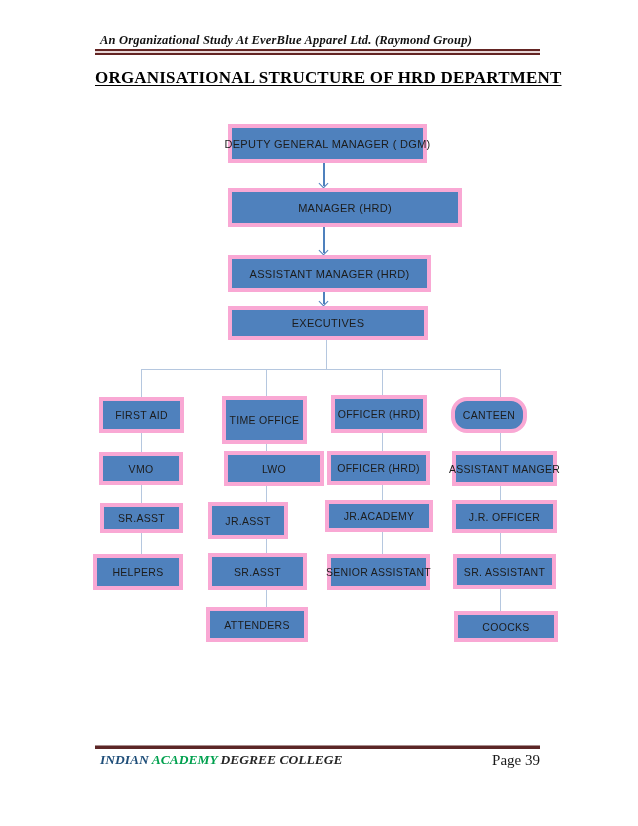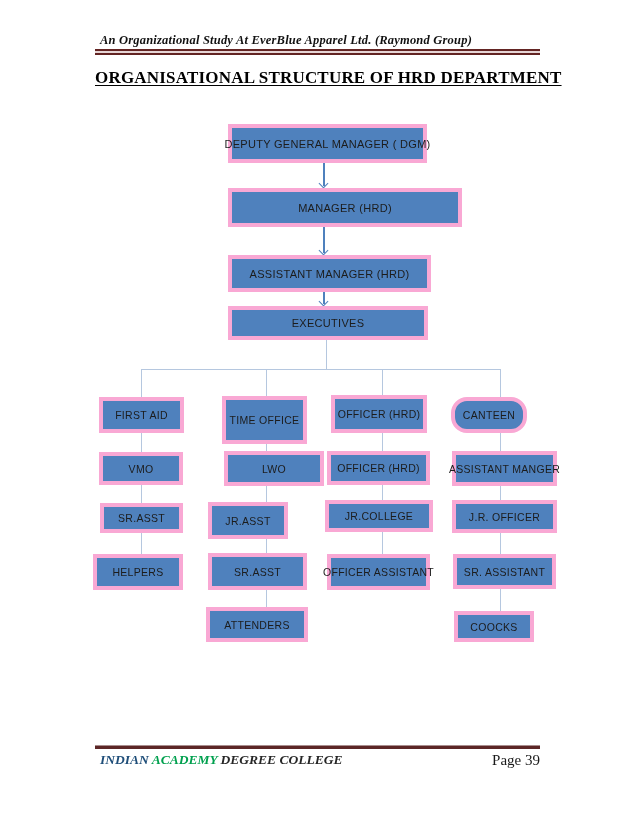--- a/index.html
+++ b/index.html
@@ -110,28 +110,28 @@
   <div class="obox" style="left:93px;  top:554px; width:90px;  height:36px;">HELPERS</div>
 
   <div class="obox" style="left:222px; top:396px; width:85px;  height:48px;">TIME OFFICE</div>
   <div class="obox" style="left:208px; top:451px; width:100px; height:35px;margin-left:16px;">LWO</div>
   <div class="obox" style="left:208px; top:502px; width:80px;  height:37px;">JR.ASST</div>
   <div class="obox" style="left:208px; top:553px; width:99px;  height:37px;">SR.ASST</div>
   <div class="obox" style="left:206px; top:607px; width:102px; height:35px;">ATTENDERS</div>
 
   <div class="obox" style="left:331px; top:395px; width:96px;  height:38px;">OFFICER (HRD)</div>
   <div class="obox" style="left:327px; top:451px; width:103px; height:34px;">OFFICER (HRD)</div>
-  <div class="obox" style="left:325px; top:500px; width:108px; height:32px;">JR.COLLEGE</div>
-  <div class="obox" style="left:327px; top:554px; width:103px; height:36px;">OFFICER ASSISTANT</div>
+  <div class="obox" style="left:325px; top:500px; width:108px; height:32px;">JR.ACADEMY</div>
+  <div class="obox" style="left:327px; top:554px; width:103px; height:36px;">SENIOR ASSISTANT</div>
 
   <div class="obox" style="left:451px; top:397px; width:76px;  height:36px;border-radius:16px;">CANTEEN</div>
   <div class="obox" style="left:452px; top:451px; width:105px; height:35px;">ASSISTANT MANGER</div>
   <div class="obox" style="left:452px; top:500px; width:105px; height:33px;">J.R. OFFICER</div>
   <div class="obox" style="left:453px; top:554px; width:103px; height:35px;">SR. ASSISTANT</div>
-  <div class="obox" style="left:454px; top:611px; width:80px; height:31px;">COOCKS</div>
+  <div class="obox" style="left:454px; top:611px; width:104px; height:31px;">COOCKS</div>
 
   <div class="footer-rule"></div>
   <div class="footer-text">
     <span class="c-blue">INDIAN</span>
     <span class="c-green">ACADEMY</span>
     <span class="c-dark">DEGREE COLLEGE</span>
   </div>
   <div class="page-number">Page 39</div>
 
 </div>

